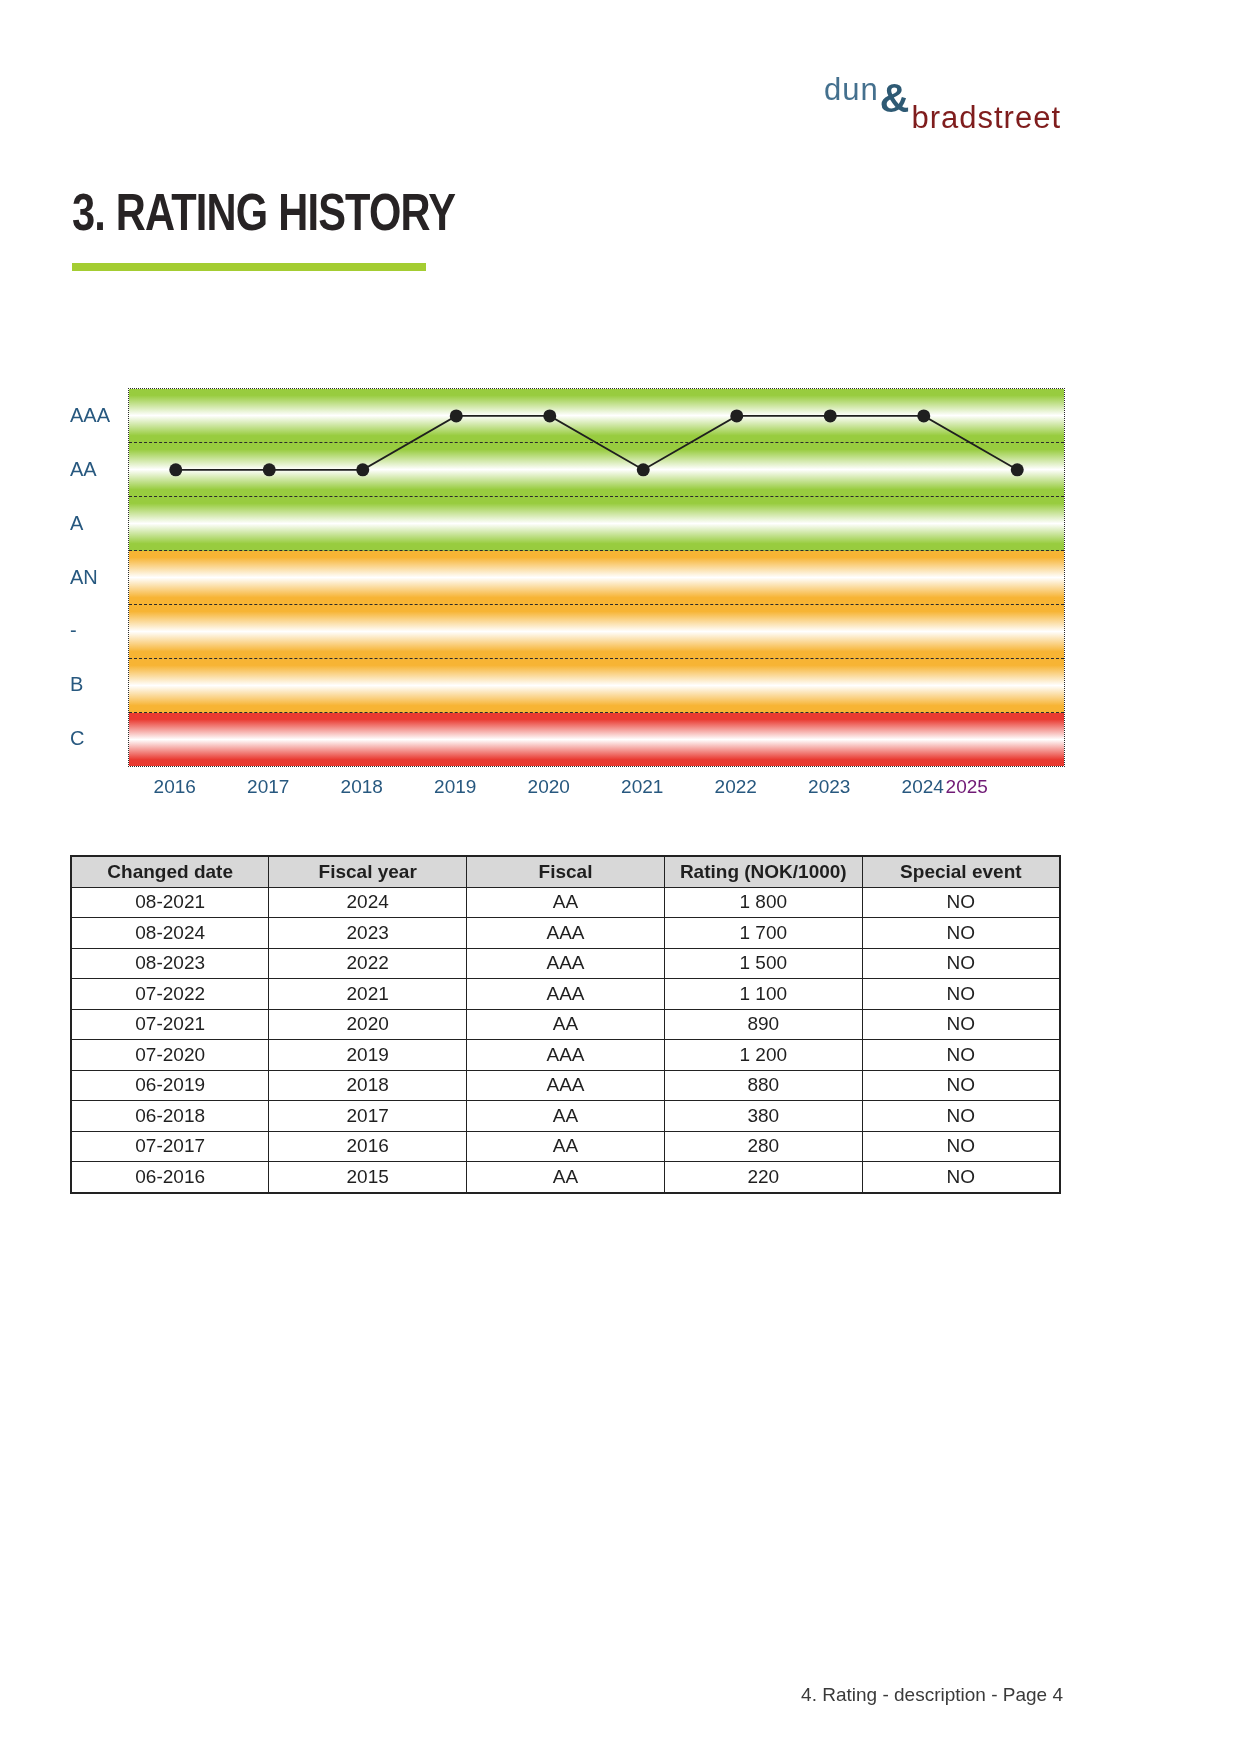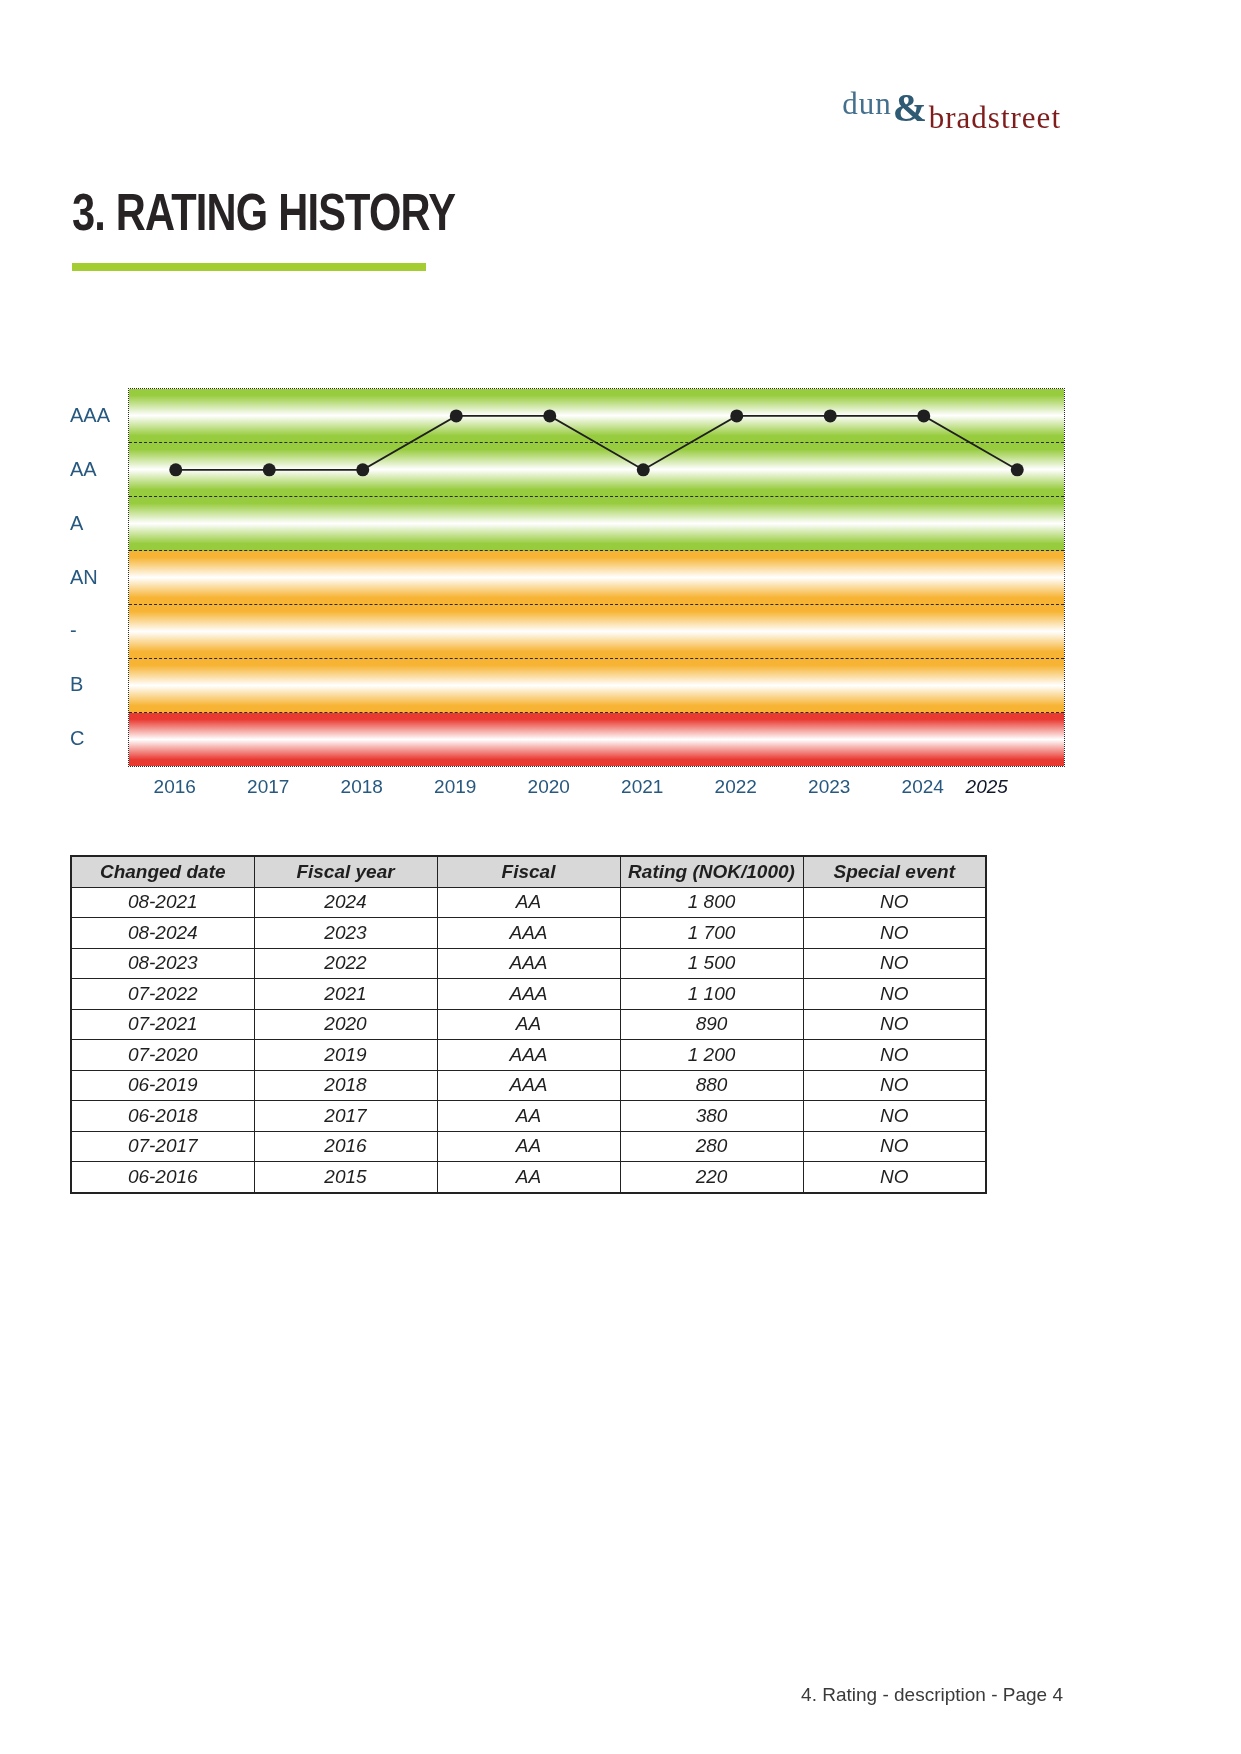--- a/index.html
+++ b/index.html
@@ -1,21 +1,21 @@
 <!DOCTYPE html>
 <html><head>
 <meta charset="utf-8">
 <style>
   html,body{margin:0;padding:0;background:#ffffff;}
   .page{position:relative;width:1241px;height:1754px;background:#ffffff;overflow:hidden;
         font-family:"Liberation Sans",sans-serif;color:#1f1f1f;}
 
   
-  .logo{position:absolute;top:72px;right:180px;display:flex;align-items:center;
-        font-family:Liberation Serif, serif;letter-spacing:1px;}
+  .logo{position:absolute;top:72px;right:180px;display:flex;align-items:flex-start;
+        font-family:Liberation Sans, sans-serif;letter-spacing:1px;}
   .logo .dun{font-size:31px;font-weight:400;}
   .logo .amp{font-size:41px;font-weight:600;margin:0 1px;position:relative;top:3px;}
   .logo .brad{font-size:31px;font-weight:400;}
 
   
   .title{position:absolute;left:72px;top:186px;margin:0;font-size:52px;line-height:1;
          font-weight:bold;letter-spacing:-1px;color:#272324;
          transform:scaleX(0.8);transform-origin:left center;white-space:nowrap;}
   .title-underline{position:absolute;left:72px;top:263px;width:354px;height:8px;}
 
@@ -26,22 +26,22 @@
   .band{flex:1;border-bottom:1.3px dashed #2b2b2b;box-sizing:border-box;}
   .band:last-child{border-bottom:none;}
   .line-svg{position:absolute;inset:0;pointer-events:none;}
 
   .y-axis{position:absolute;left:70px;top:388px;width:56px;height:377px;}
   .y-label{position:absolute;left:0;font-size:20px;line-height:22px;}
   .x-axis{position:absolute;left:128px;top:774px;width:935px;height:26px;}
   .x-label{position:absolute;top:0;font-size:19px;line-height:26px;text-align:center;}
 
   
-  .rating-table{position:absolute;left:70px;top:855px;width:917px;
-                border-collapse:collapse;table-layout:fixed;font-size:19px;font-style:italic;}
+  .rating-table{position:absolute;left:70px;top:855px;width:991px;
+                border-collapse:collapse;table-layout:fixed;font-size:19px;}
   .rating-table th,.rating-table td{border:1.5px solid #222222;text-align:center;
                 height:29.5px;padding:0;font-weight:normal;}
   .rating-table th{background:#d8d8d8;font-weight:bold;}
   .rating-table{border:2px solid #222222;}
 
   
   .footer{position:absolute;right:178px;top:1684px;font-size:19px;color:#3a3a3a;}
 </style>
 </head>
 <body>
@@ -95,21 +95,21 @@
   <div class="x-axis">
       <div class="x-label" style="left: 0px; width: 93.5px; color: rgb(39, 88, 127);">2016</div>
       <div class="x-label" style="left: 93.5px; width: 93.5px; color: rgb(39, 88, 127);">2017</div>
       <div class="x-label" style="left: 187px; width: 93.5px; color: rgb(39, 88, 127);">2018</div>
       <div class="x-label" style="left: 280.5px; width: 93.5px; color: rgb(39, 88, 127);">2019</div>
       <div class="x-label" style="left: 374px; width: 93.5px; color: rgb(39, 88, 127);">2020</div>
       <div class="x-label" style="left: 467.5px; width: 93.5px; color: rgb(39, 88, 127);">2021</div>
       <div class="x-label" style="left: 561px; width: 93.5px; color: rgb(39, 88, 127);">2022</div>
       <div class="x-label" style="left: 654.5px; width: 93.5px; color: rgb(39, 88, 127);">2023</div>
       <div class="x-label" style="left: 748px; width: 93.5px; color: rgb(39, 88, 127);">2024</div>
-      <div class="x-label" style="left: 812px; width: 93.5px; color: #0f172a; font-style: italic;">2025</div>
+      <div class="x-label" style="left: 792px; width: 93.5px; color: #701a75;">2025</div>
     </div>
 
   <table class="rating-table">
     <thead>
         <tr>
           <th>Changed date</th>
           <th>Fiscal year</th>
           <th>Fiscal</th>
           <th>Rating (NOK/1000)</th>
           <th>Special event</th>

